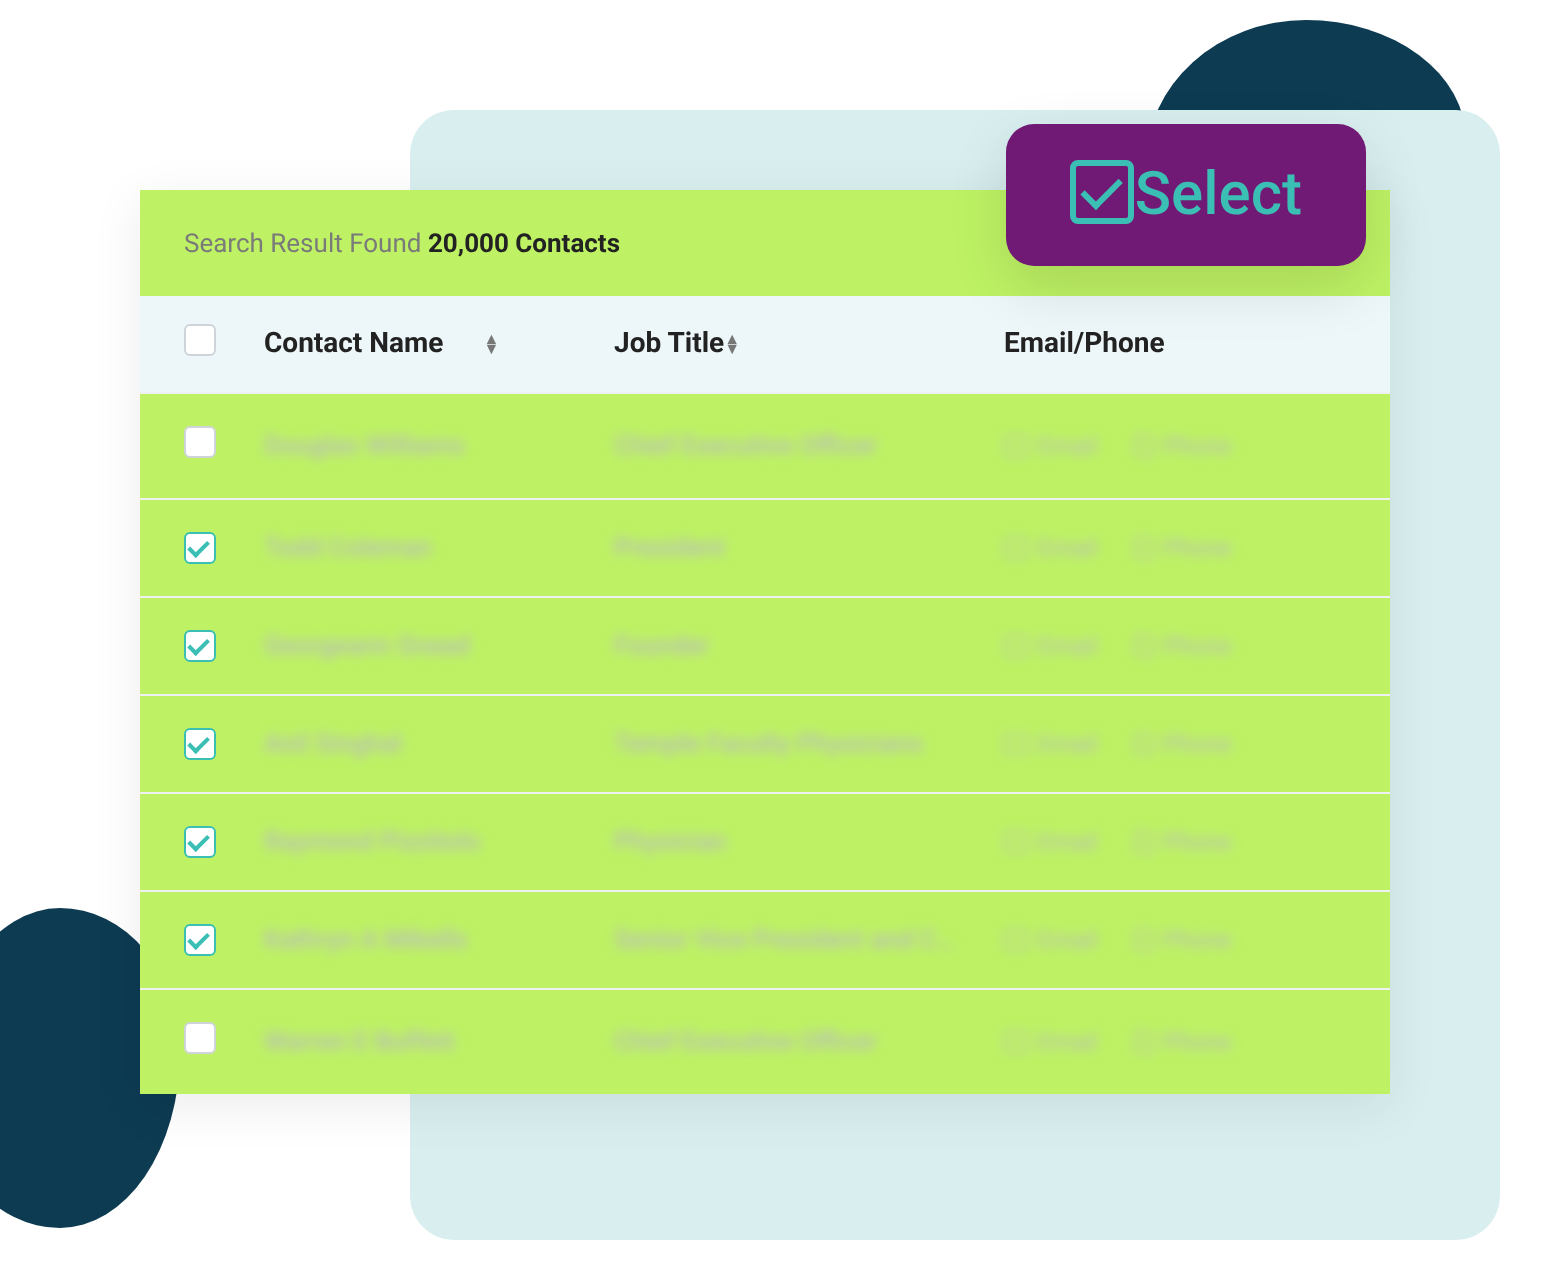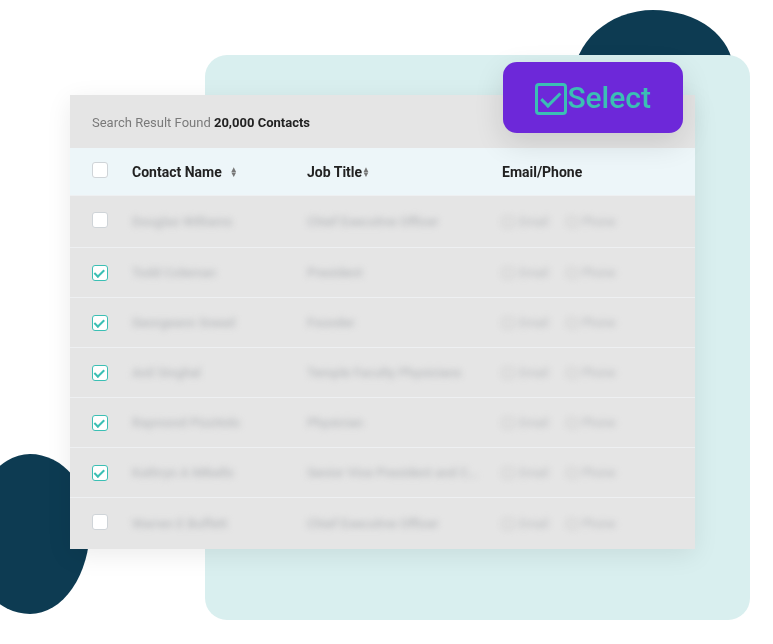--- a/index.html
+++ b/index.html
@@ -39,42 +39,42 @@
     height: 565px;
     background: #d9efef;
     border-radius: 22px;
     z-index: 1;
   }
   .panel {
     position: absolute;
     top: 95px;
     left: 70px;
     width: 625px;
-    background: #e5e5e5;
+    background: #bef264;
     box-shadow: 0 6px 24px rgba(0,0,0,0.08);
     z-index: 2;
     padding-top: 20px;
   }
   .result-line {
     font-size: 13px;
     color: #7a7a7a;
     padding: 0 22px 18px 22px;
   }
   .result-line .bold { color: #222; font-weight: 700; }
   .thead {
     display: flex;
     align-items: center;
     background: #edf6f9;
     padding: 14px 22px;
     font-size: 14px;
     font-weight: 700;
     color: #222;
   }
   .col-check { width: 40px; flex-shrink:0; }
-  .col-name { width: 175px; flex-shrink:0; display:flex; align-items:center; gap:8px;}
+  .col-name { width: 175px; flex-shrink:0; display:flex; align-items:center; gap:20px;}
   .col-title { width: 195px; flex-shrink:0; display:flex; align-items:center; gap:0;}
   .col-email { width: 170px; flex-shrink:0; }
   .sort {
     display:inline-flex; flex-direction:column; line-height:5px; font-size:8px; color:#777;
   }
   .row {
     display:flex;
     align-items:center;
     padding: 16px 22px;
     border-top: 1px solid #eef0f2;
@@ -103,26 +103,26 @@
     width:8px; height:4px;
     border-left:2px solid #3bbfb4;
     border-bottom:2px solid #3bbfb4;
     transform: rotate(-45deg) translate(0,-1px);
   }
   .select-pill {
     position:absolute;
     top: 62px;
     right: 90px;
     z-index: 5;
-    background:#6d28d9;
+    background:#701a75;
     border-radius: 14px;
     box-shadow: 0 10px 30px rgba(0,0,0,0.12);
     padding: 18px 32px;
     display:flex;
-    align-items:flex-end;
+    align-items:flex-start;
   }
   .select-pill .big-check {
     width:32px; height:32px;
     border: 3px solid #3bbfb4;
     border-radius:4px;
     display:flex; align-items:center; justify-content:center;
   }
   .select-pill .big-check::after{
     content:"";
     width:16px; height:8px;

